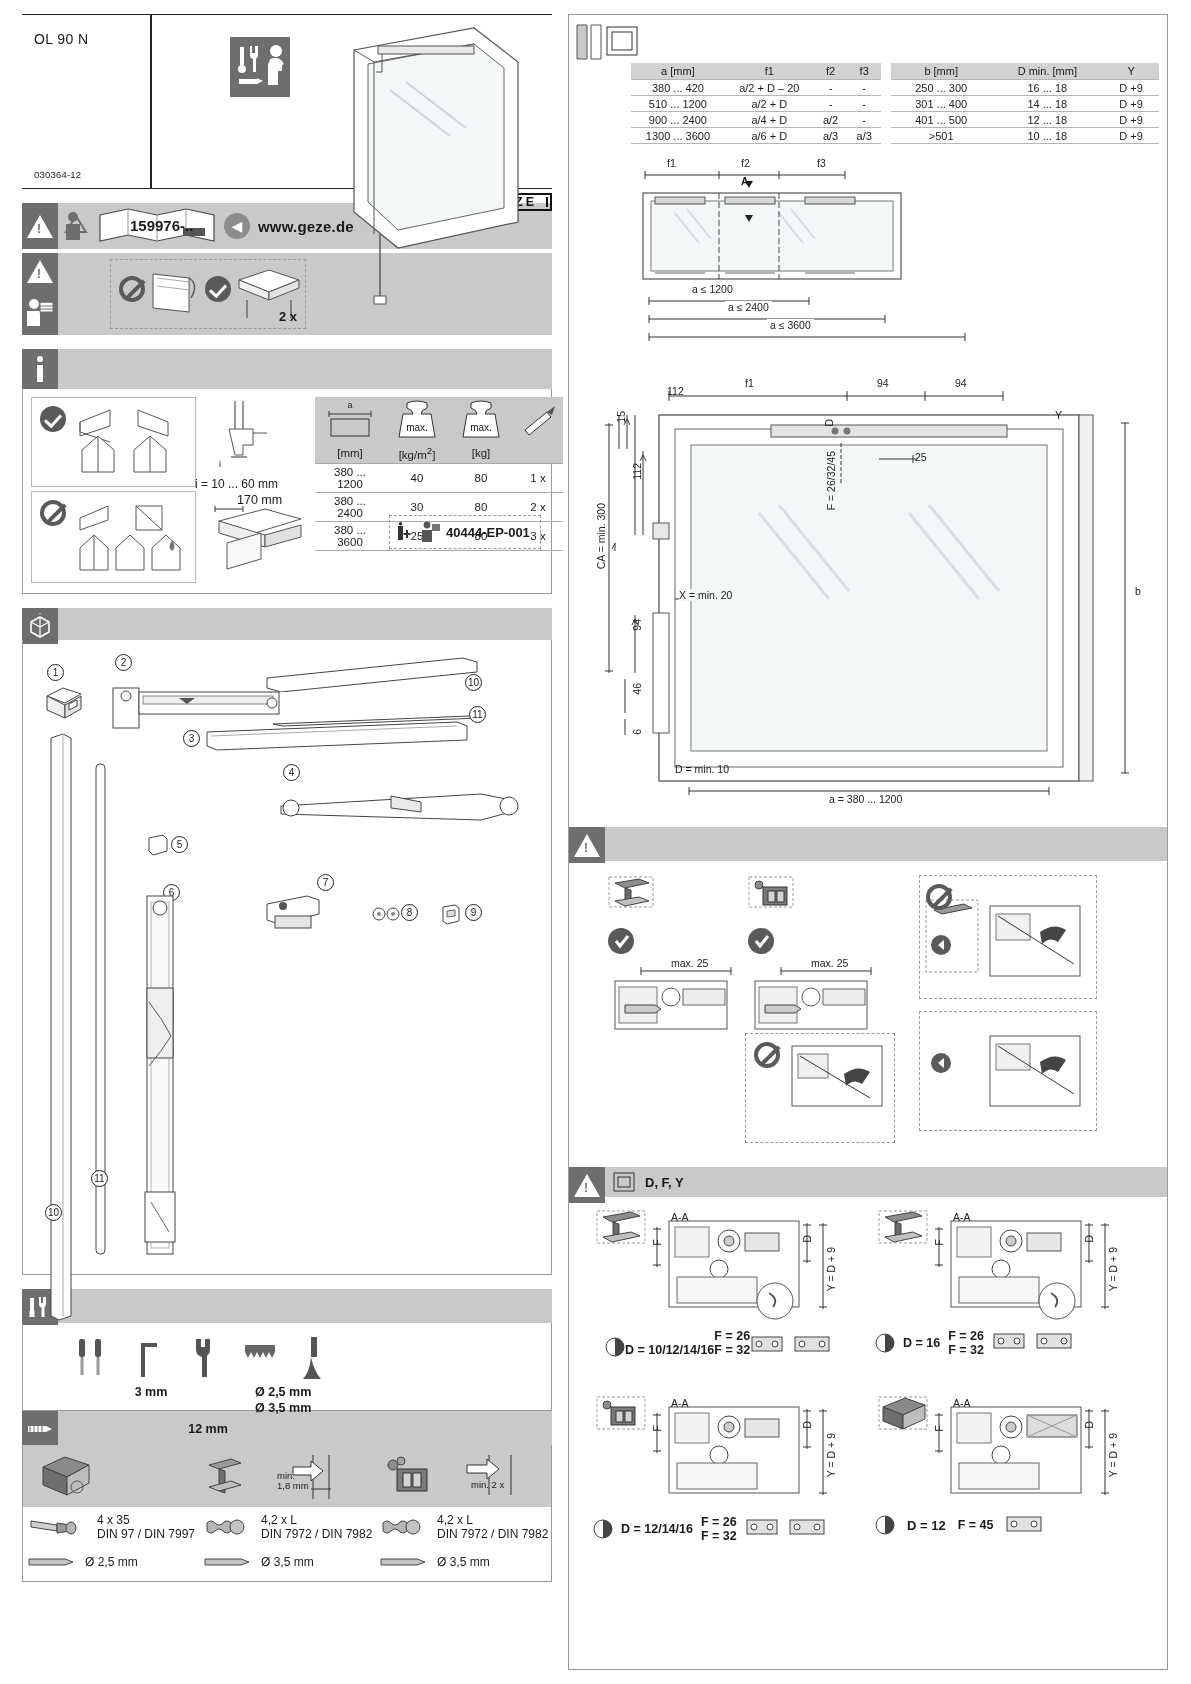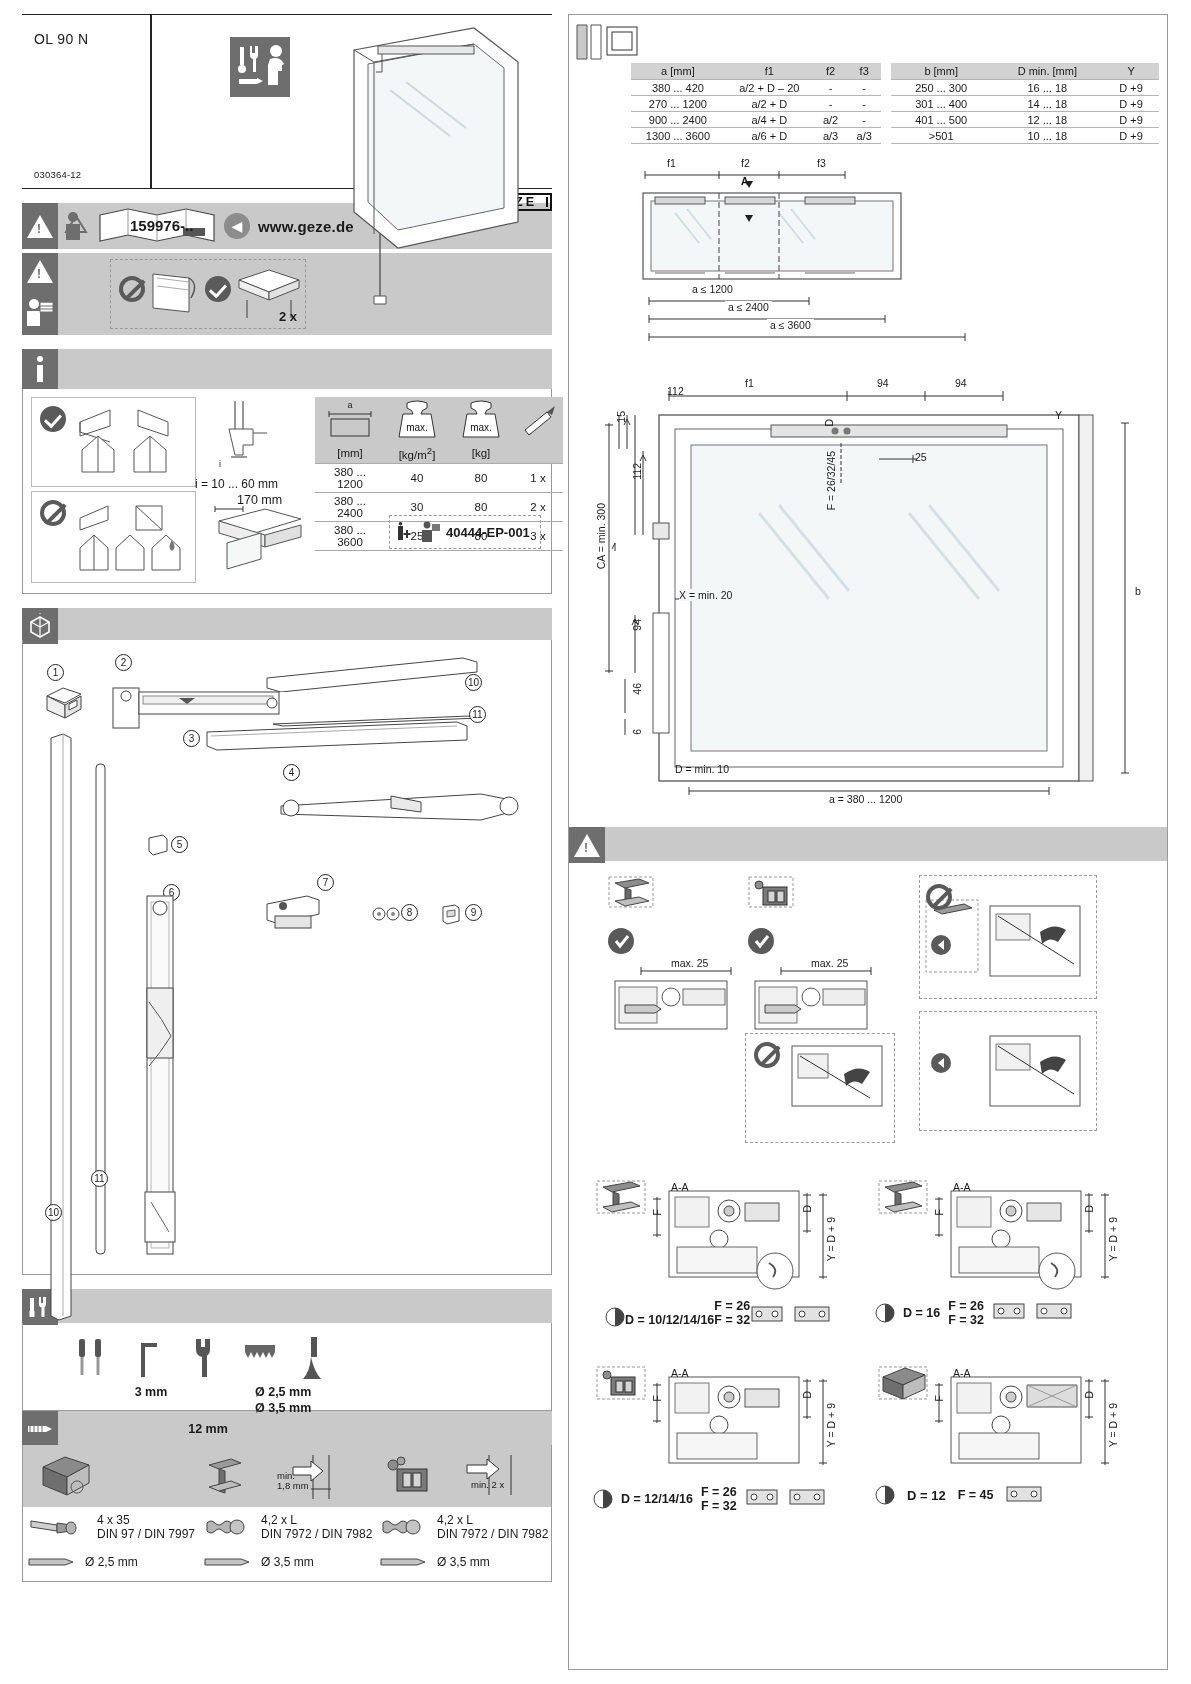--- a/index.html
+++ b/index.html
@@ -619,21 +619,21 @@
     </tr>
         </thead>
     <tbody>
       <tr>
             <td>380 ... 420</td>
             <td>a/2 + D – 20</td>
             <td>-</td>
             <td>-</td>
           </tr>
       <tr>
-            <td>270 ... 1200</td>
+            <td>510 ... 1200</td>
             <td>a/2 + D</td>
             <td>-</td>
             <td>-</td>
           </tr>
       <tr>
             <td>900 ... 2400</td>
             <td>a/4 + D</td>
             <td>a/2</td>
             <td>-</td>
           </tr>
@@ -847,20 +847,32 @@
           <rect x="4" y="6" width="90" height="60" fill="#fff" stroke="#555"></rect>
           <rect x="10" y="14" width="30" height="24" fill="#f0f0f0" stroke="#777"></rect>
           <path d="M12 16 l70 42" stroke="#333"></path>
           <path d="M56 34 q14 -10 26 -2 l-8 12 q-8 -6 -16 2 z" fill="#444"></path>
         </svg>
       </div>
     </div>
   </div>
 
   <div style="position:absolute; left:0; top:1152px; width:598px;">
+    <div class="sec-head" style="height:30px;">
+      <div class="sec-icon" style="height:30px;">
+            <div class="tri"></div>
+          </div>
+      <div class="sec-bar" style="display:flex; align-items:center; gap:8px; padding-left:6px;">
+        <svg width="26" height="24">
+          <rect x="3" y="3" width="20" height="18" fill="none" stroke="#333"></rect>
+          <rect x="7" y="7" width="12" height="10" fill="none" stroke="#333"></rect>
+        </svg>
+        <span style="font-size:13px; font-weight:bold;">D, F, Y</span>
+      </div>
+    </div>
 
     <div style="position:relative; height:370px;">
 
       <div style="position:absolute; left:24px; top:10px; width:270px;">
         <svg width="270" height="120">
           <rect x="4" y="4" width="48" height="32" fill="none" stroke="#999" stroke-dasharray="3 2"></rect>
           <path d="M10 10 l28 -5 l9 4 l-28 6 z" fill="#8d8d8d" stroke="#444"></path>
           <path d="M20 15 l0 15 l6 2 l0 -15 z" fill="#6a6a6a" stroke="#444"></path>
           <path d="M10 30 l28 -5 l9 4 l-28 6 z" fill="#c0c0c0" stroke="#444"></path>
           <rect x="76" y="14" width="130" height="86" fill="#fff" stroke="#555"></rect>

